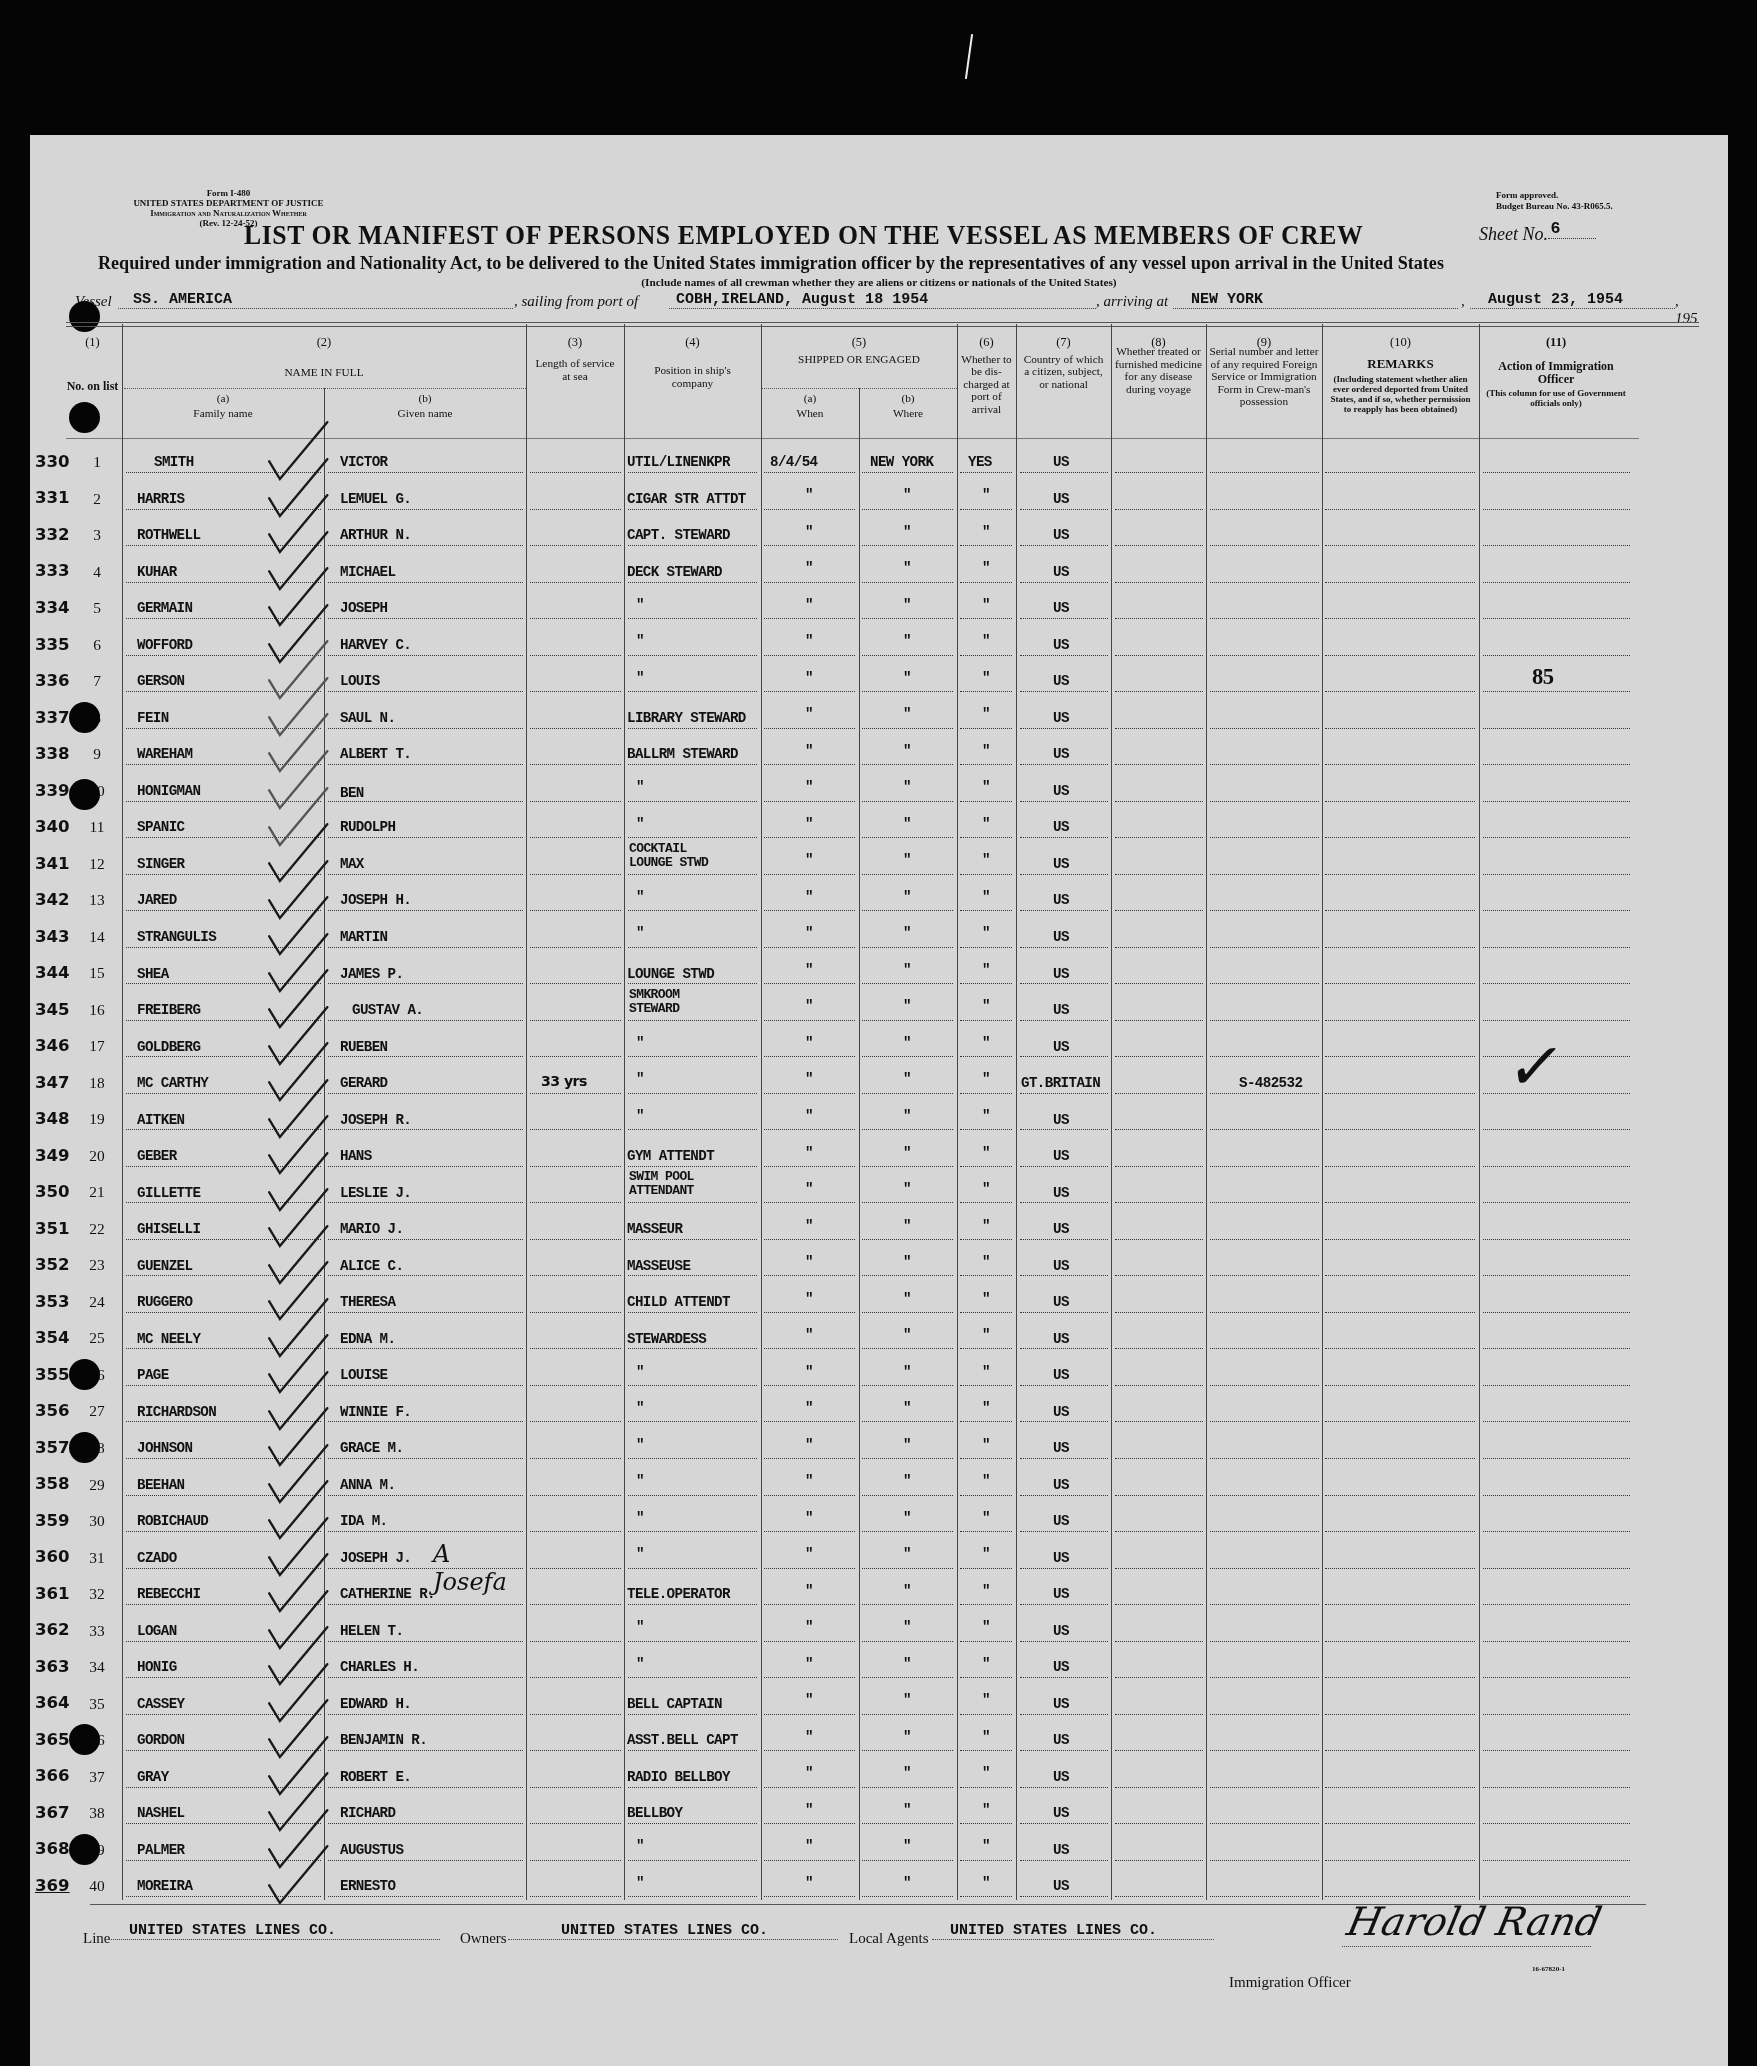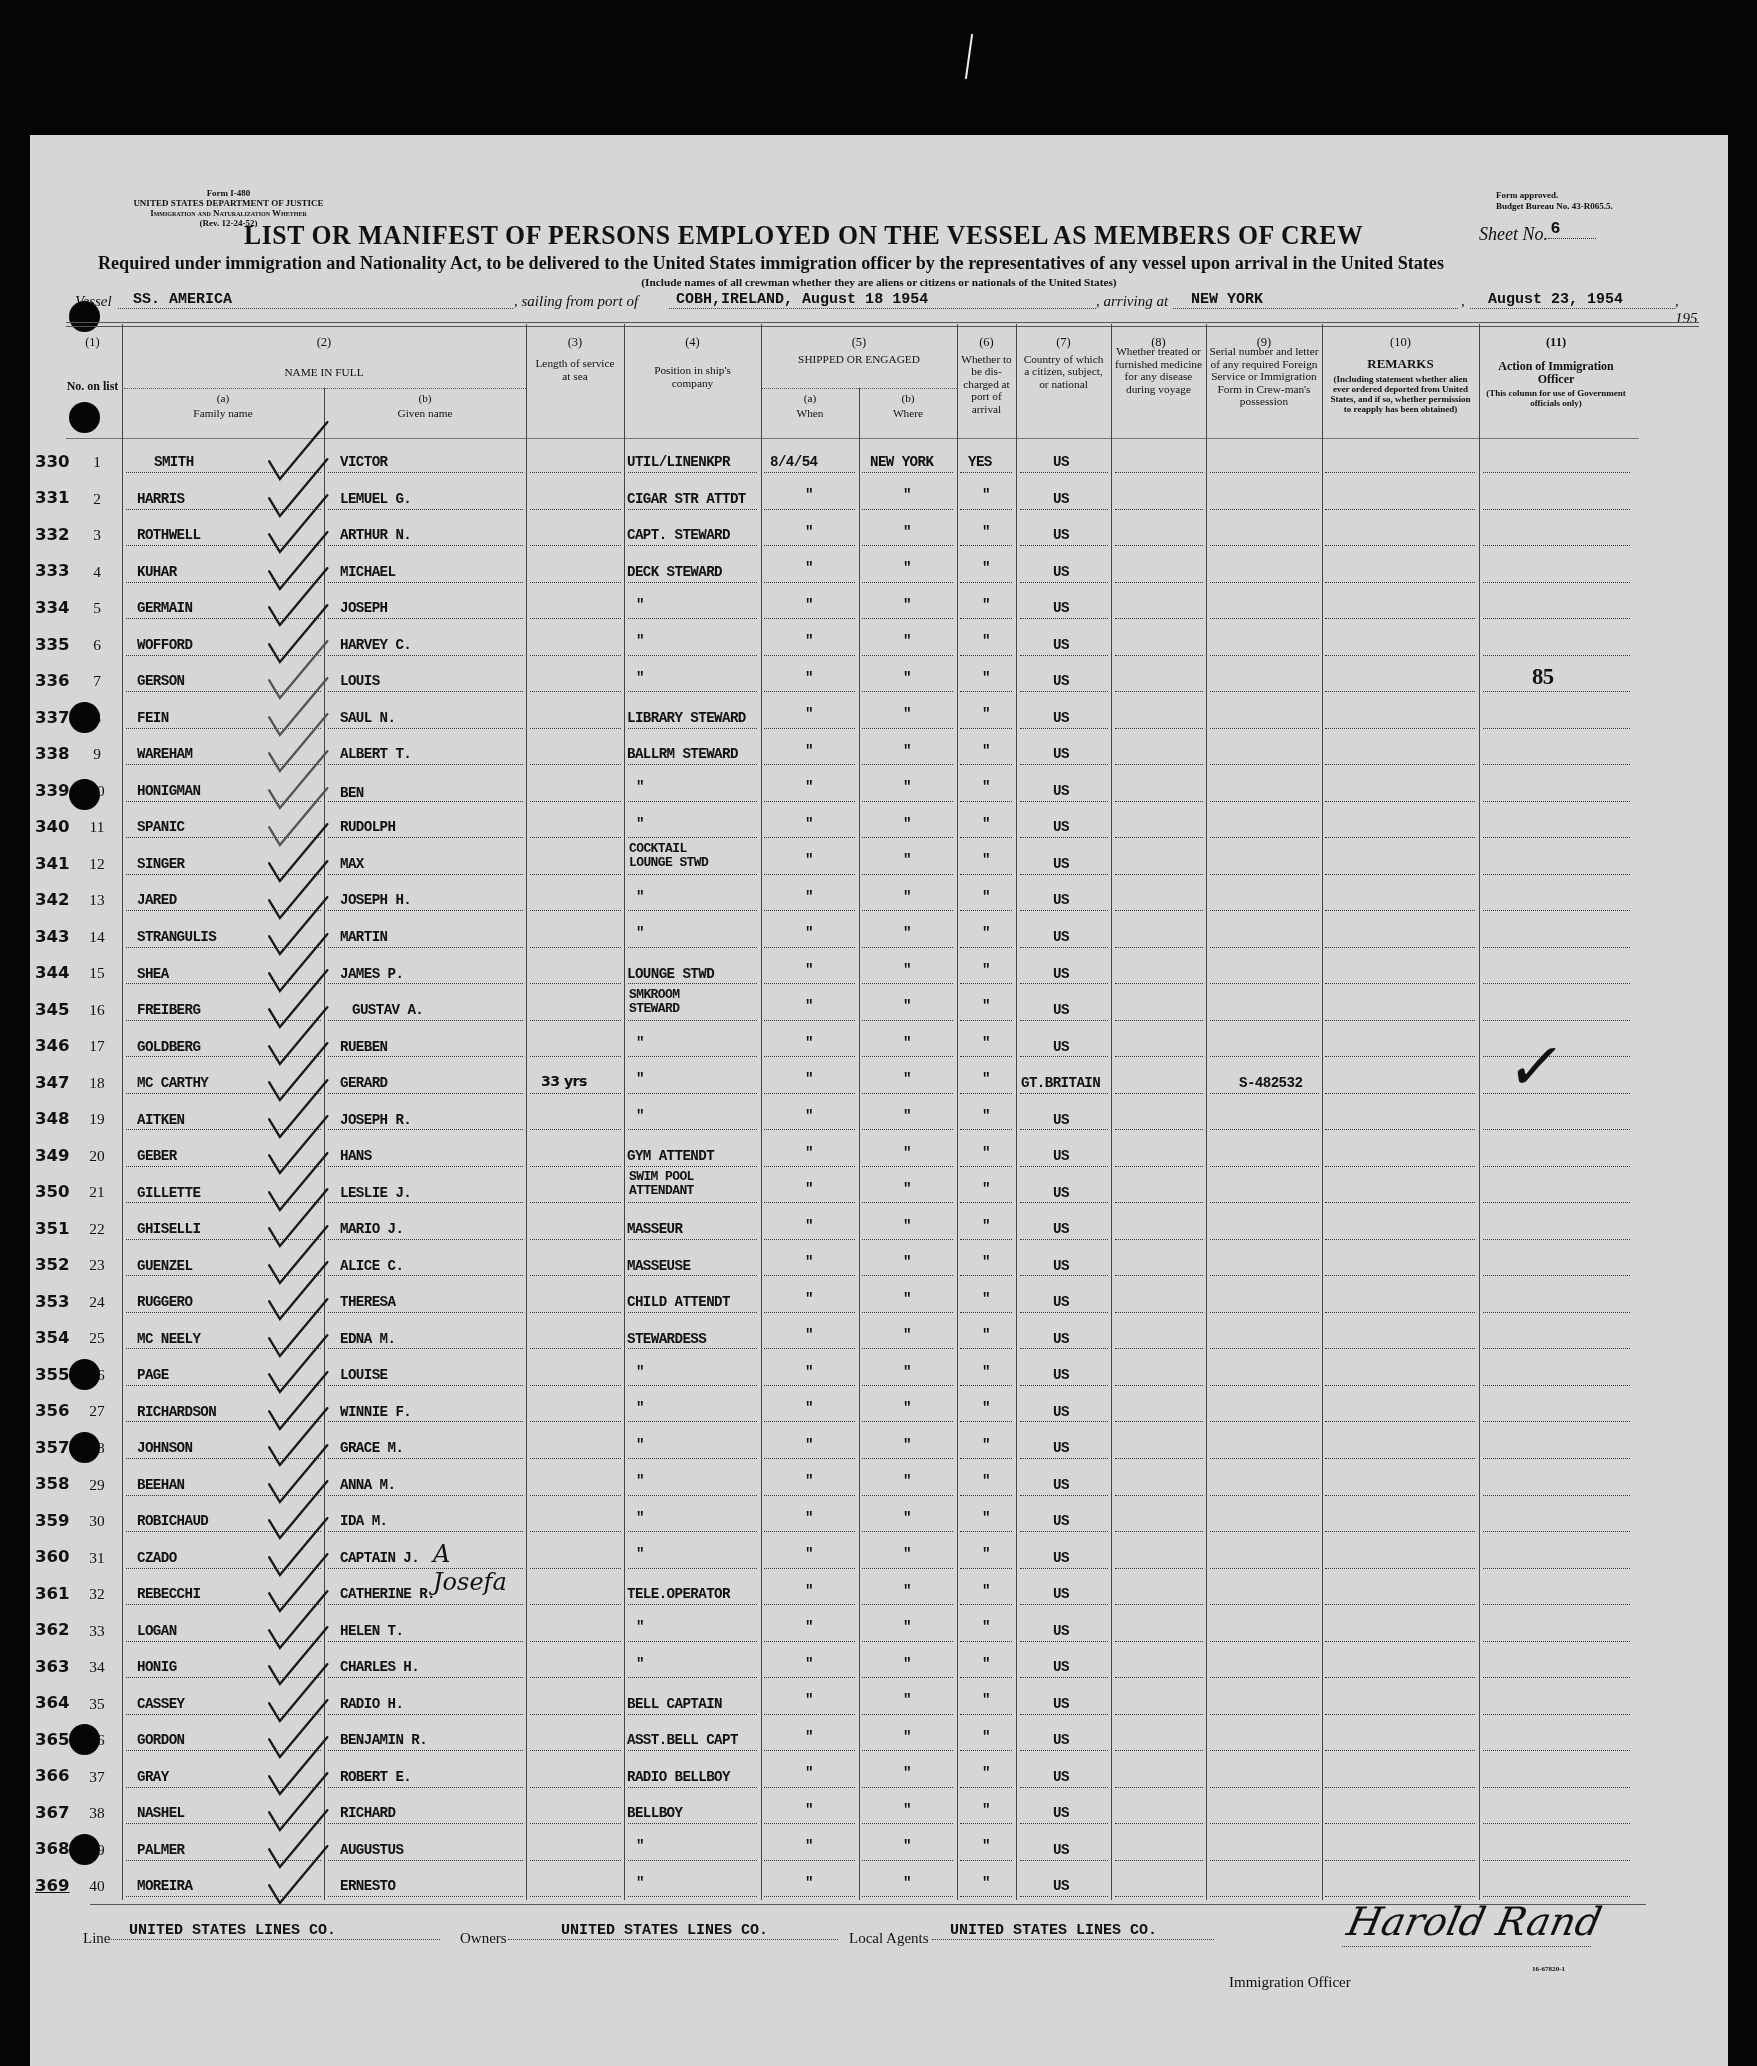--- a/index.html
+++ b/index.html
@@ -931,21 +931,21 @@
         <div class="dots" style="left: 562px; top: 1244px; width: 129px;"></div>
         <div class="dots" style="left: 698px; top: 1244px; width: 91px;"></div>
         <div class="dots" style="left: 796px; top: 1244px; width: 91px;"></div>
         <div class="dots" style="left: 894px; top: 1244px; width: 52px;"></div>
         <div class="dots" style="left: 954px; top: 1244px; width: 88px;"></div>
         <div class="dots" style="left: 1049px; top: 1244px; width: 88px;"></div>
         <div class="dots" style="left: 1144px; top: 1244px; width: 109px;"></div>
         <div class="dots" style="left: 1259px; top: 1244px; width: 150px;"></div>
         <div class="dots" style="left: 1417px; top: 1244px; width: 147px;"></div>
         <div class="cell" style="left: 71px; top: 1226px;">CZADO</div>
-        <div class="cell" style="left: 274px; top: 1226px;">CAPTAIN J.</div>
+        <div class="cell" style="left: 274px; top: 1226px;">JOSEPH J.</div>
         <div class="cell" style="left: 570px; top: 1222px;">"</div>
         <div class="cell" style="left: 739px; top: 1222px;">"</div>
         <div class="cell" style="left: 837px; top: 1222px;">"</div>
         <div class="cell" style="left: 916px; top: 1222px;">"</div>
         <div class="cell" style="left: 987px; top: 1226px;">US</div>
         <div class="hw" style="left: 367px; top: 1216px; font-family: &quot;DejaVu Serif&quot;, serif; font-style: italic; font-weight: normal; font-size: 24px;">A   Josefa</div>
       </div>
       <svg width="95" height="77" style="position: absolute; left: 196px; top: 1193px;" viewBox="0 0 160 130">
         <path d="M12 68 L30 98 L110 2" fill="none" stroke="#1a1a1a" stroke-width="4" stroke-linecap="round"></path>
       </svg>
@@ -1036,21 +1036,21 @@
         <div class="dots" style="left: 562px; top: 1390px; width: 129px;"></div>
         <div class="dots" style="left: 698px; top: 1390px; width: 91px;"></div>
         <div class="dots" style="left: 796px; top: 1390px; width: 91px;"></div>
         <div class="dots" style="left: 894px; top: 1390px; width: 52px;"></div>
         <div class="dots" style="left: 954px; top: 1390px; width: 88px;"></div>
         <div class="dots" style="left: 1049px; top: 1390px; width: 88px;"></div>
         <div class="dots" style="left: 1144px; top: 1390px; width: 109px;"></div>
         <div class="dots" style="left: 1259px; top: 1390px; width: 150px;"></div>
         <div class="dots" style="left: 1417px; top: 1390px; width: 147px;"></div>
         <div class="cell" style="left: 71px; top: 1372px;">CASSEY</div>
-        <div class="cell" style="left: 274px; top: 1372px;">RADIO H.</div>
+        <div class="cell" style="left: 274px; top: 1372px;">EDWARD H.</div>
         <div class="cell" style="left: 561px; top: 1372px;">BELL CAPTAIN</div>
         <div class="cell" style="left: 739px; top: 1368px;">"</div>
         <div class="cell" style="left: 837px; top: 1368px;">"</div>
         <div class="cell" style="left: 916px; top: 1368px;">"</div>
         <div class="cell" style="left: 987px; top: 1372px;">US</div>
       </div>
       <svg width="95" height="77" style="position: absolute; left: 196px; top: 1339px;" viewBox="0 0 160 130">
         <path d="M12 68 L30 98 L110 2" fill="none" stroke="#1a1a1a" stroke-width="4" stroke-linecap="round"></path>
       </svg>
       <div style="position: absolute; left: 0px; top: 0px;">

